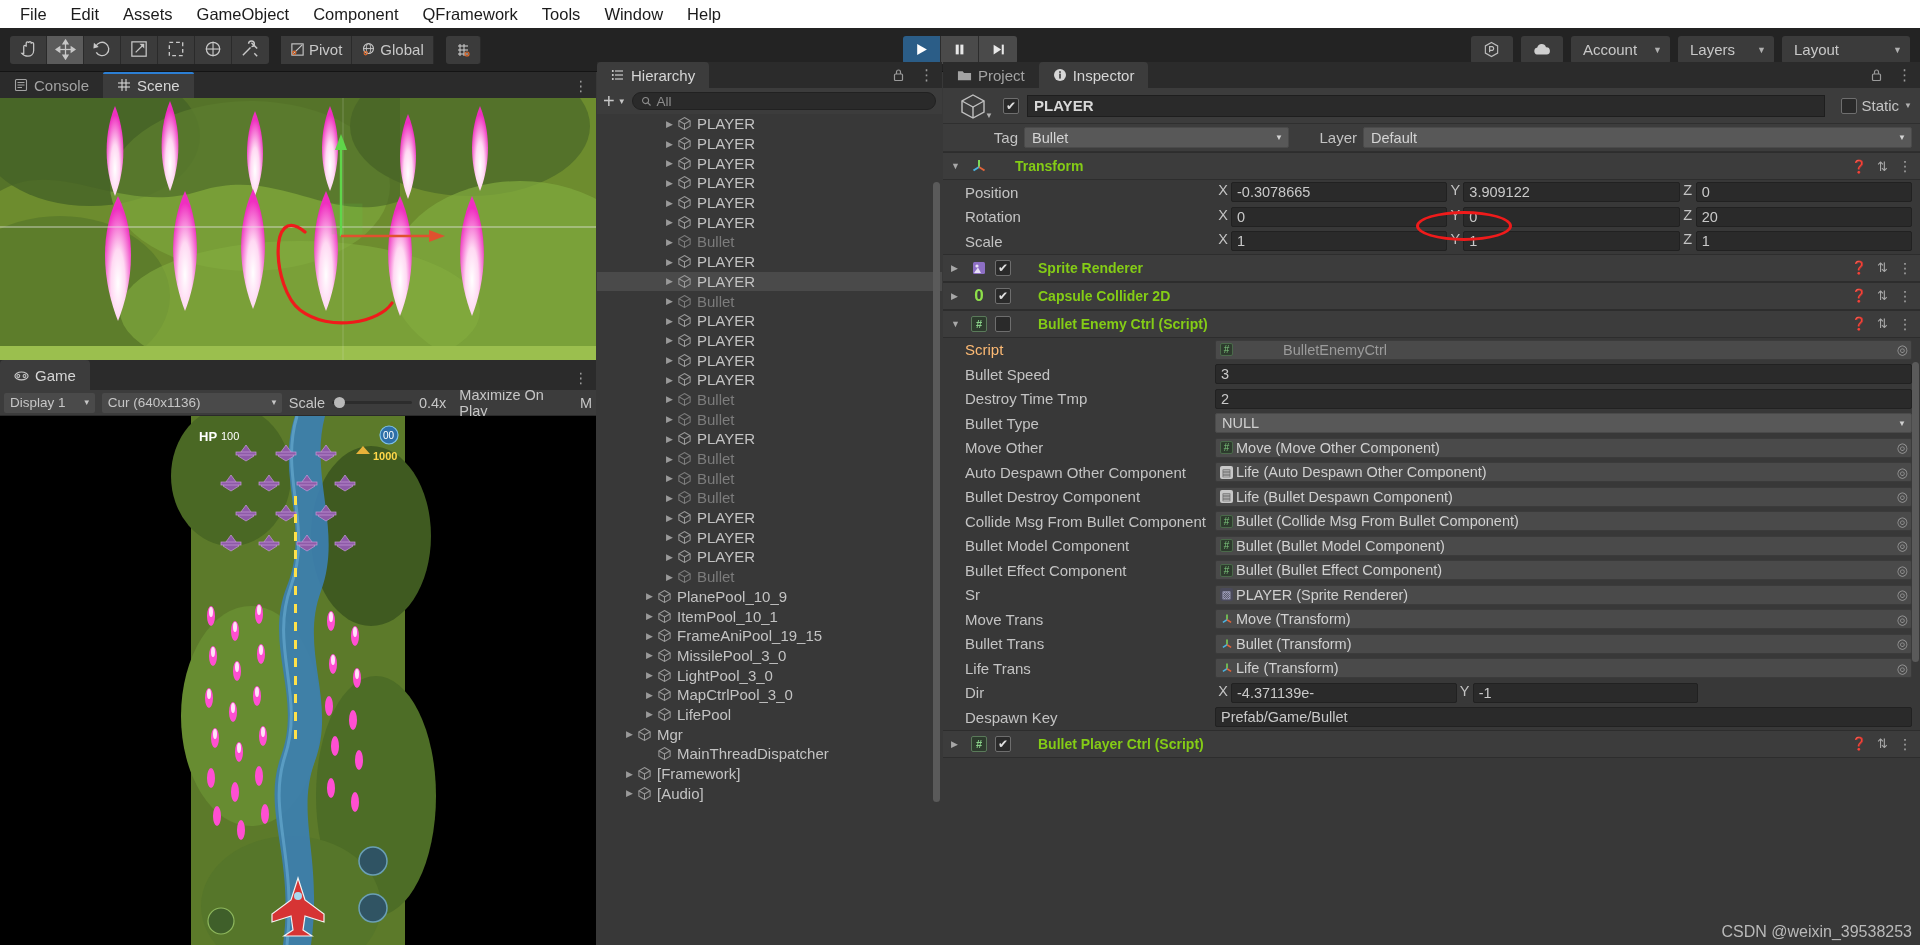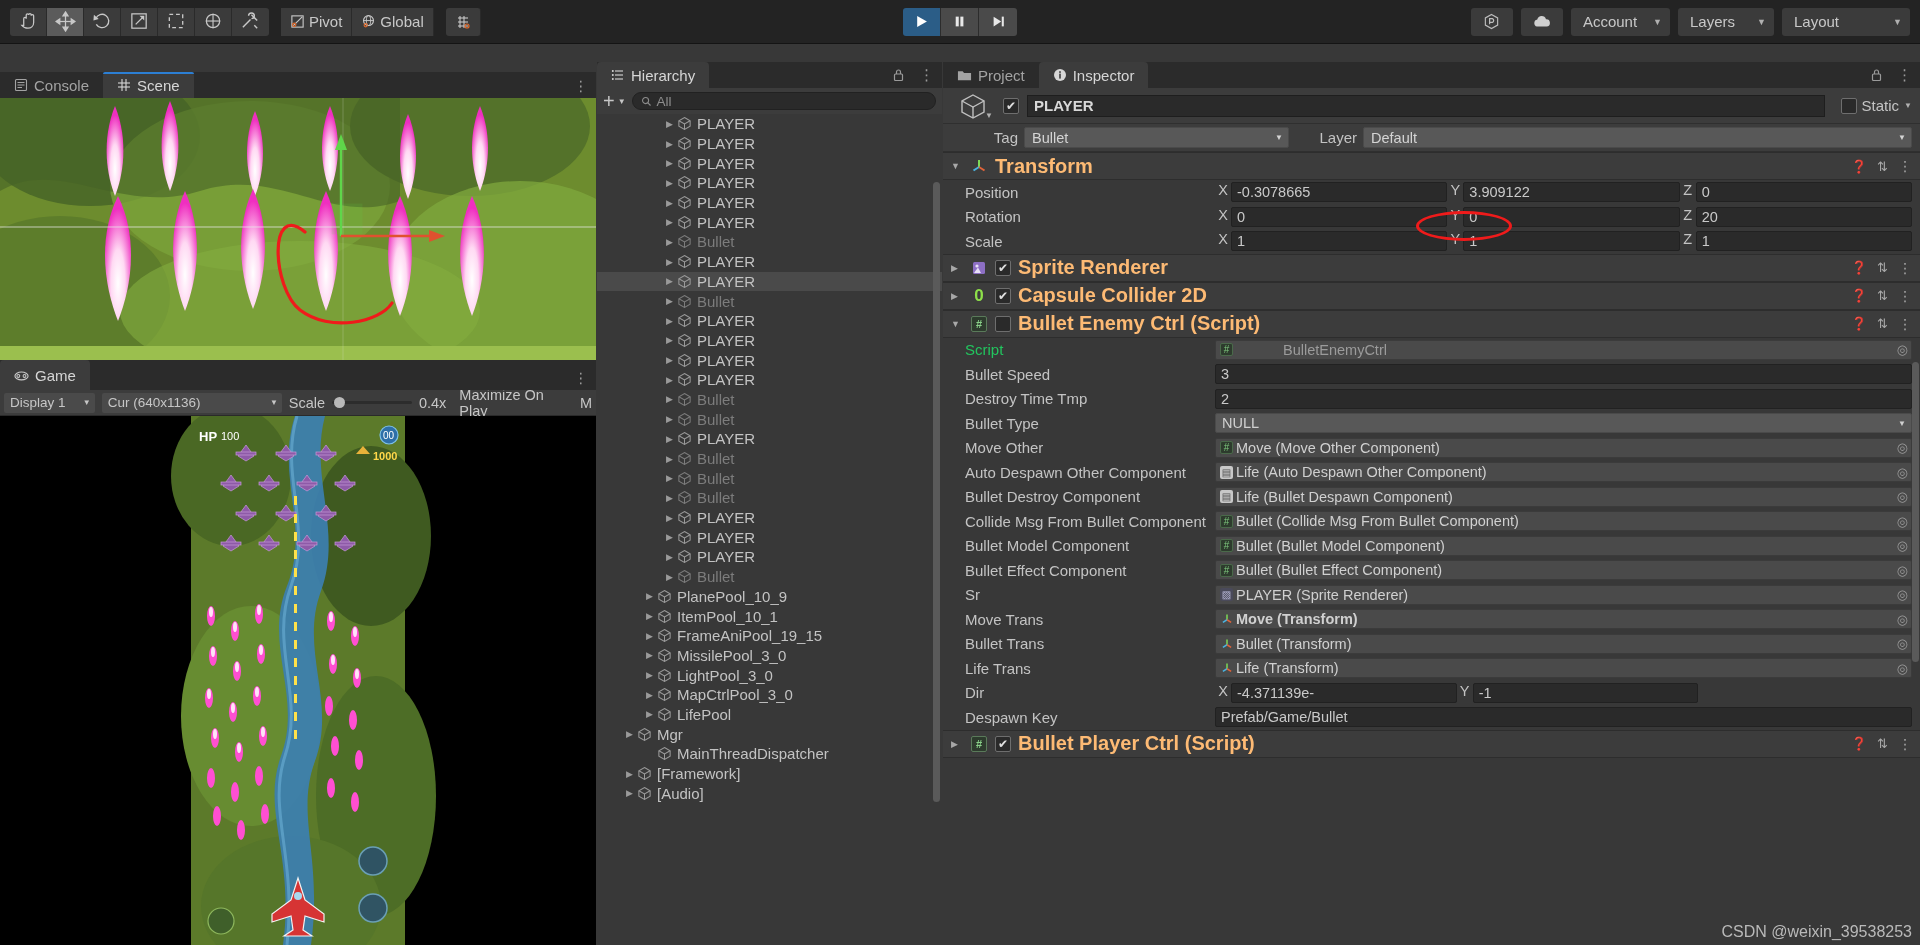--- a/index.html
+++ b/index.html
@@ -105,27 +105,27 @@
     font-size:12px; color:#e0e0e0; flex:0 0 16px;}
   .ck.empty{ background:#2a2a2a; }
   .tagrow{ height:28px; background:#3c3c3c; display:flex; align-items:center;
     padding:0 8px 0 0; gap:6px; border-bottom:1px solid #2f2f2f;}
   .lbl-r{ text-align:right; color:#c3c3c3; font-size:15px; }
   .dd{ height:21px; background:#585858; border:1px solid #4a4a4a; border-radius:2px;
     display:flex; align-items:center; justify-content:space-between; padding:0 5px 0 7px;
     font-size:14.5px; color:#d4d4d4;}
   .comp-head{ height:28px; background:#3c3c3c; display:flex; align-items:center;
     gap:7px; padding:0 8px; border-top:1px solid #2d2d2d; border-bottom:1px solid #2d2d2d;}
-  .comp-title{ font-weight:bold; font-size:20px; color:#fdba74;}
+  .comp-title{ font-weight:bold; font-size:14px; color:#84cc16;margin-left:20px;}
   .comp-icons{ margin-left:auto; display:flex; gap:10px; align-items:center; color:#a8a8a8;}
   .prow{ height:24.5px; display:flex; align-items:center; padding:0 8px 0 22px;
     font-size:15px; }
   .pname{ width:250px; color:#c3c3c3; white-space:nowrap; overflow:hidden;
     text-overflow:clip; flex:0 0 250px;}
-  .pname.dim{ color:#22c55e;}
+  .pname.dim{ color:#fdba74;}
   .vfield{ height:20px; background:#2a2a2a; border:1px solid #212121; border-radius:2px;
     display:flex; align-items:center; padding:0 5px; font-size:14.5px; color:#c9c9c9;
     flex:1; min-width:0;}
   .objfield{ height:20px; background:#4a4a4a; border:1px solid #3b3b3b; border-radius:2px;
     display:flex; align-items:center; padding:0 3px 0 4px; gap:3px; font-size:14.5px;
     color:#d0d0d0; flex:1; min-width:0; overflow:hidden; white-space:nowrap;}
   .objfield.dimtxt{ color:#9b9b9b;}
   .enumfield{ height:20px; background:#585858; border:1px solid #4a4a4a; border-radius:2px;
     display:flex; align-items:center; justify-content:space-between; padding:0 5px 0 6px;
     font-size:14.5px; color:#d0d0d0; flex:1;}
@@ -139,20 +139,31 @@
     pointer-events:none;}
   .watermark{ position:absolute; right:8px; bottom:4px; color:#b9b9b9; font-size:16px;}
   .inspscroll{ position:absolute; right:1px; top:300px; width:7px; height:300px;
     background:#5a5a5a; border-radius:4px;}
 </style>
 </head>
 <body>
 
 <div class="app">
 
+  <div class="menubar" id="menubar">
+      <div class="mi">File</div>
+      <div class="mi">Edit</div>
+      <div class="mi">Assets</div>
+      <div class="mi">GameObject</div>
+      <div class="mi">Component</div>
+      <div class="mi">QFramework</div>
+      <div class="mi">Tools</div>
+      <div class="mi">Window</div>
+      <div class="mi">Help</div>
+    </div>
 
   <div class="toolbar">
     <div class="tb-group" id="tooljs">
         <div class="tb-btn">
           <svg width="21" height="21" viewBox="0 0 22 22">
             <path d="M6 15 V8 a1.3 1.3 0 0 1 2.6 0 V4.2 a1.3 1.3 0 0 1 2.6 0 V4 a1.3 1.3 0 0 1 2.6 0 V5 a1.3 1.3 0 0 1 2.6 0 v7 c0 4-3 6-6 6 -4 0-6.4-3-6.4-3Z" fill="none" stroke="#c8c8c8" stroke-width="1.3"></path>
           </svg>
         </div>
         <div class="tb-btn on">
           <svg width="21" height="21" viewBox="0 0 22 22">
@@ -1381,21 +1392,21 @@
           <div class="prow">
             <span class="pname">Move Trans</span>
             <div class="objfield">
               <span class="sicon" style="background:transparent;">
                 <svg width="12" height="12" viewBox="0 0 16 16">
                   <line x1="8" y1="9" x2="8" y2="2" stroke="#7ed957" stroke-width="2"></line>
                   <line x1="8" y1="9" x2="2.5" y2="12.5" stroke="#4ab3e0" stroke-width="2"></line>
                   <line x1="8" y1="9" x2="13.5" y2="12.5" stroke="#e0643a" stroke-width="2"></line>
                 </svg>
               </span>
-              <span style="overflow:hidden;font-weight:bold;">Move (Transform)</span>
+              <span style="overflow:hidden;">Move (Transform)</span>
               <span style="margin-left:auto; color:#9a9a9a; font-size:13px; padding-left:4px;">◎</span>
             </div>
           </div>
           <div class="prow">
             <span class="pname">Bullet Trans</span>
             <div class="objfield">
               <span class="sicon" style="background:transparent;">
                 <svg width="12" height="12" viewBox="0 0 16 16">
                   <line x1="8" y1="9" x2="8" y2="2" stroke="#7ed957" stroke-width="2"></line>
                   <line x1="8" y1="9" x2="2.5" y2="12.5" stroke="#4ab3e0" stroke-width="2"></line>

